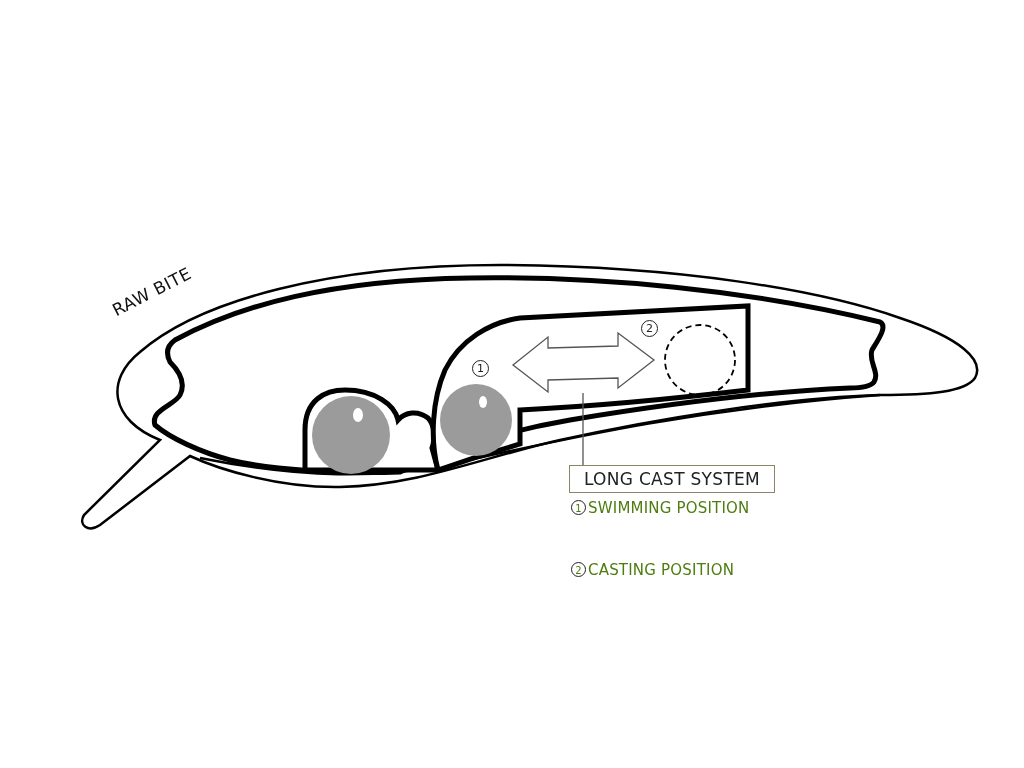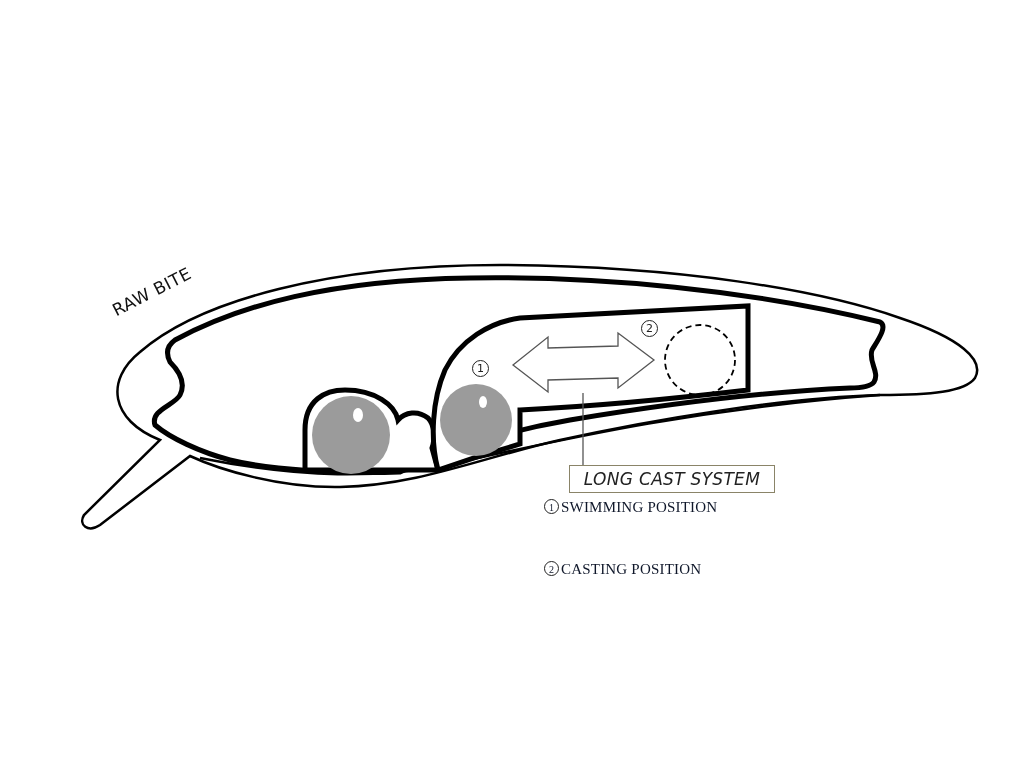--- a/index.html
+++ b/index.html
@@ -2,23 +2,23 @@
 <html><head>
 <meta charset="utf-8">
 <style>
   html, body { margin: 0; padding: 0; background: #ffffff; }
   body { width: 1024px; height: 768px; overflow: hidden; position: relative; font-family: "DejaVu Sans", sans-serif; }
   #diagram { position: absolute; left: 0; top: 0; }
   .legend-box {
     position: absolute; left: 569px; top: 465px; width: 206px; height: 28px;
     border: 1.5px solid #8a8468; box-sizing: border-box;
     display: flex; align-items: center; justify-content: center;
-    font-size: 17px; color: #222; letter-spacing: 0.3px; background: #fff; font-style: italic;
+    font-size: 17px; color: #222; letter-spacing: 0.3px; background: #fff;
   }
-  .legend-line { position: absolute; left: 544px; font-size: 15px; color: #0f172a; letter-spacing: 0.2px; white-space: nowrap; font-family: Liberation Serif, serif; }
+  .legend-line { position: absolute; left: 571px; font-size: 15px; color: #4d7c0f; letter-spacing: 0.2px; white-space: nowrap; }
   .legend-line .num { display: inline-block; width: 15px; height: 15px; border: 1.2px solid #222; border-radius: 50%; font-size: 10px; line-height: 15px; text-align: center; margin-right: 2px; vertical-align: 1px; box-sizing: border-box; }
   .brand { position: absolute; left: 118px; top: 300px; font-size: 17px; color: #111; transform: rotate(-27deg); transform-origin: left bottom; letter-spacing: 0.5px; white-space: nowrap; }
   .marker { position: absolute; width: 17px; height: 17px; border: 1.4px solid #222; border-radius: 50%; box-sizing: border-box; font-size: 11px; line-height: 15px; text-align: center; color: #222; background: #fff; }
 </style>
 </head>
 <body>
 
 <svg id="diagram" width="1024" height="768" viewBox="0 0 1024 768">
 
   <path d="M160,440 C110,420 105,380 140,352 C200,300 330,265 500,265 C680,266 820,290 900,318 C960,338 985,360 975,378 C965,392 930,395 880,395 C780,398 650,420 560,440 C480,458 420,485 340,487 C280,488 220,470 190,456 L100,525 C88,533 78,525 84,515 L160,440 Z" fill="#fff" stroke="#000" stroke-width="2.5"></path>

